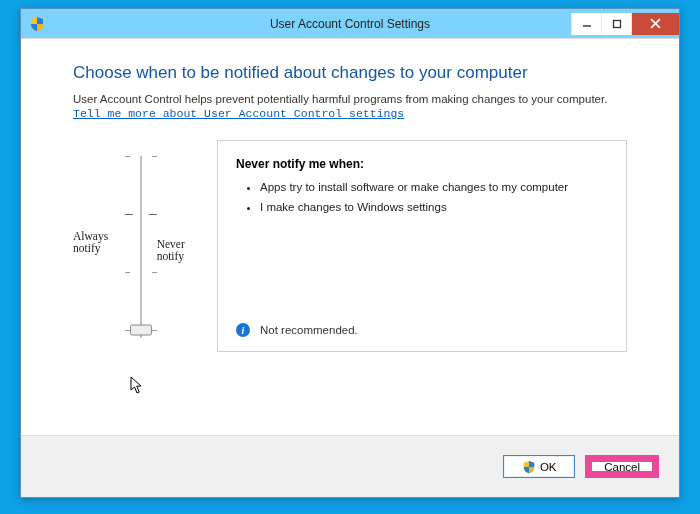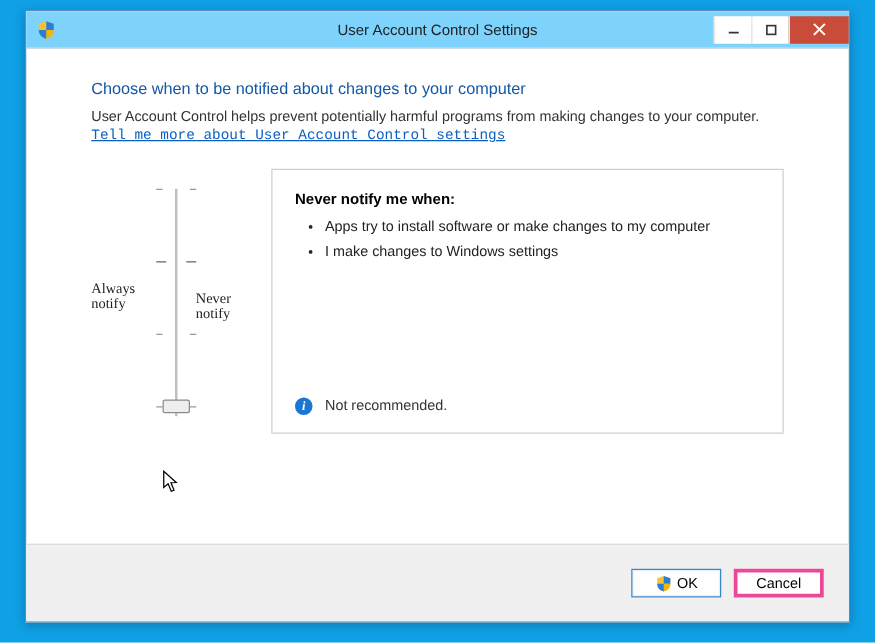--- a/index.html
+++ b/index.html
@@ -70,21 +70,21 @@
     color: #fff;
     font-size: 15px;
   }
   .content {
     flex: 1;
     padding: 24px 52px 10px 52px;
     position: relative;
   }
   .heading {
     color: #1258a6;
-    font-size: 13px;
+    font-size: 17px;
   }
   .subtext {
     margin-top: 10px;
     font-size: 11.5px;
     color: #333;
   }
   .link {
     color: #0a5fc3;
     text-decoration: underline;
     font-size: 11.5px;
@@ -208,21 +208,21 @@
     align-items: center;
     justify-content: flex-end;
     padding-right: 20px;
     gap: 10px;
   }
   .btn {
     min-width: 72px;
     height: 23px;
     padding: 0 12px;
     background: #fefefe;
-    border: 3px solid #ec4899;
+    border: 7px solid #ec4899;
     font-size: 11.5px;
     display: inline-flex;
     align-items: center;
     justify-content: center;
     gap: 4px;
   }
   .btn.primary {
     border: 1px solid #3a87c8;
     box-shadow: inset 0 0 0 1px #e6f2fb;
   }

